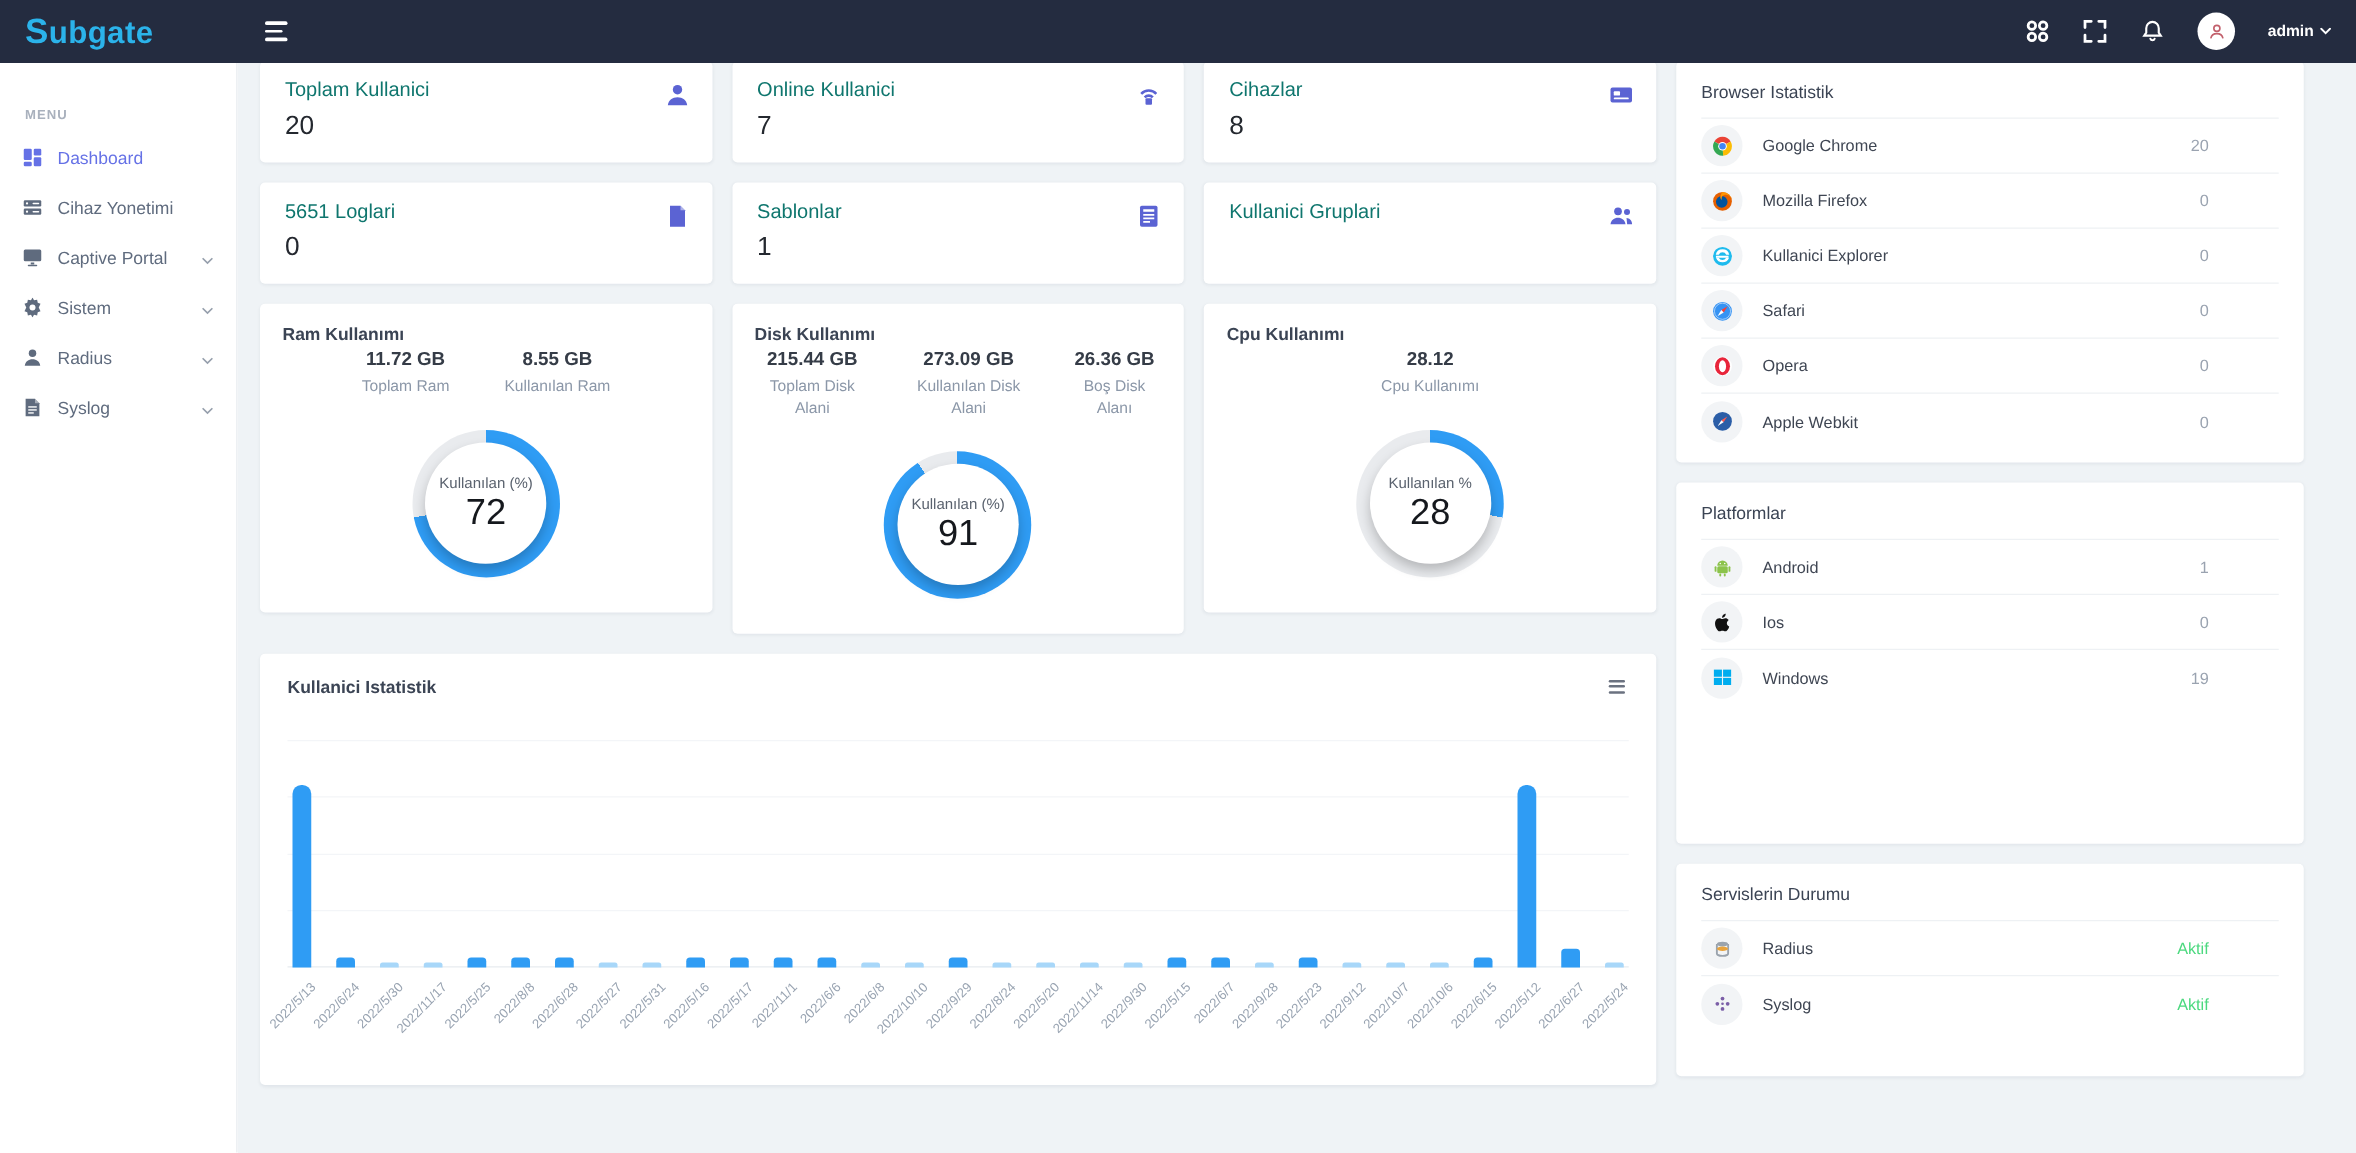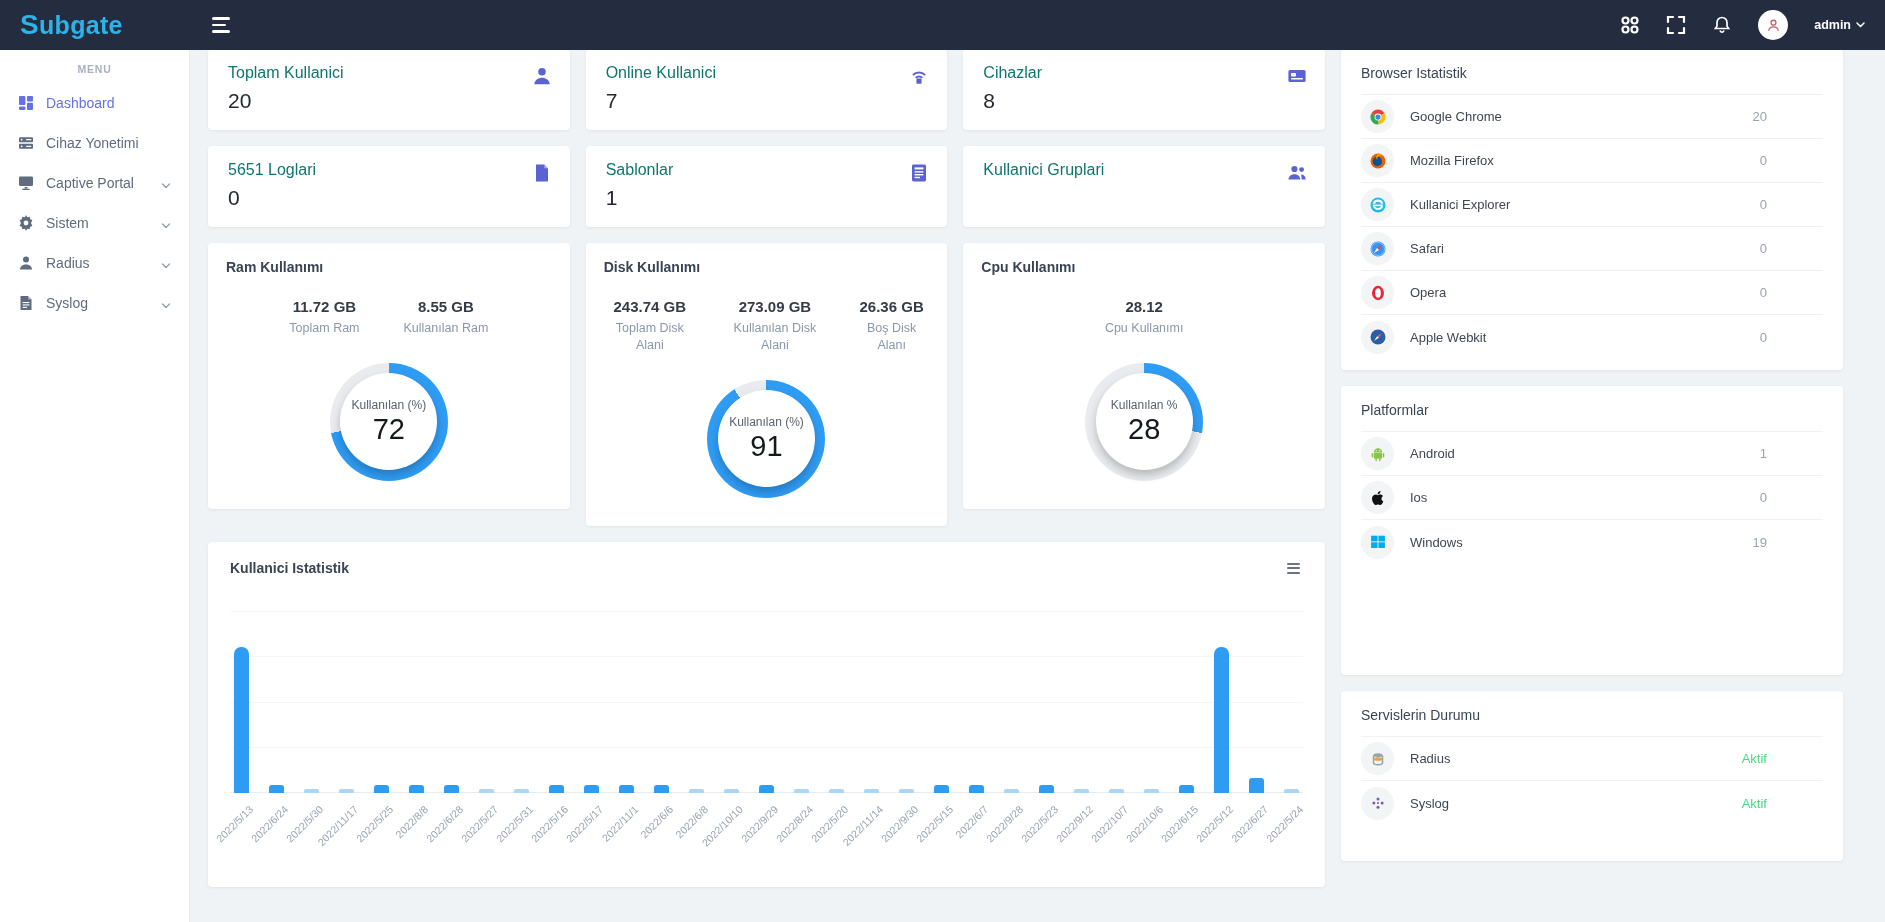--- a/index.html
+++ b/index.html
@@ -21,21 +21,21 @@
   .nav-ic { width:20px; height:20px; cursor:pointer; display:flex; align-items:center; justify-content:center; }
   .nav-ic svg { width:20px; height:20px; }
   .avatar { width:30px; height:30px; border-radius:50%; background:#fff; display:flex;
     align-items:center; justify-content:center; cursor:pointer; }
   .avatar svg { width:15px; height:15px; }
   .user-menu { display:flex; align-items:center; gap:5px; color:#fff; font-size:12.5px;
     font-weight:bold; cursor:pointer; }
 
   
   .sidebar { position:fixed; top:50px; left:0; bottom:0; width:190px; background:#fff;
-    border-right:1px solid #e7ebef; z-index:40; padding-top:1px;text-align:center; }
+    border-right:1px solid #e7ebef; z-index:40; padding-top:24px; }
   .menu-label { font-size:10.5px; font-weight:bold; letter-spacing:.8px; color:#a9b1bd;
     padding:12px 20px 8px; }
   .side-item { display:flex; align-items:center; gap:12px; padding:12px 18px; color:#5f6b7e;
     font-size:14px; cursor:pointer; }
   .side-item.active { color:#6571e6; }
   .side-item .sic { width:16px; height:16px; flex:0 0 16px; }
   .side-item .sic svg { width:16px; height:16px; fill:currentColor; }
   .side-item .chev { margin-left:auto; width:10px; height:10px; color:#97a0ad; }
   .side-item .chev svg { width:10px; height:10px; }
 
@@ -58,21 +58,21 @@
   .stat-label { font-size:16px; color:#0f766e; }
   .stat-value { font-size:21px; font-weight:500; color:#24282f; margin-top:7px; }
   .stat-ic { position:absolute; top:17px; right:18px; color:#5b63d3; }
   .stat-ic svg { width:20px; height:20px; fill:currentColor; }
 
   
   .usage-grid { display:grid; grid-template-columns:repeat(3,1fr); gap:16px;
     margin-bottom:16px; align-items:start; }
   .usage-card { padding:16px 18px 28px; }
   .usage-title { font-size:14px; font-weight:bold; color:#3b4454; }
-  .usage-stats { display:flex; justify-content:center; gap:44px; margin-top:23px; text-align:center; }
+  .usage-stats { display:flex; justify-content:center; gap:44px; margin-top:4px; text-align:center; }
   .us-value { font-size:15px; font-weight:bold; color:#353c47; }
   .us-label { font-size:12.5px; color:#8b97a8; margin-top:5px; max-width:118px; line-height:1.35; }
   .gauge-wrap { margin:26px auto 0; width:118px; }
   .gauge { width:118px; height:118px; border-radius:50%; display:flex; align-items:center;
     justify-content:center; }
   .gauge-inner { width:97px; height:97px; border-radius:50%; background:#fff;
     box-shadow:0 5px 9px rgba(0,0,0,.22); display:flex; flex-direction:column;
     align-items:center; justify-content:center; }
   .g-label { font-size:12px; color:#5a626e; }
   .g-value { font-size:29px; color:#15181d; margin-top:1px; }
@@ -311,21 +311,21 @@
                   <div class="g-label">Kullanılan (%)</div>
                   <div class="g-value">72</div>
                 </div>
               </div>
             </div>
           </div>
           <div class="card usage-card">
             <div class="usage-title">Disk Kullanımı</div>
             <div class="usage-stats" style="gap: 26px;">
               <div>
-                <div class="us-value">243.74 GB</div>
+                <div class="us-value">215.44 GB</div>
                 <div class="us-label">Toplam Disk Alani</div>
               </div>
               <div>
                 <div class="us-value">273.09 GB</div>
                 <div class="us-label">Kullanılan Disk Alani</div>
               </div>
               <div>
                 <div class="us-value">26.36 GB</div>
                 <div class="us-label">Boş Disk Alanı</div>
               </div>

